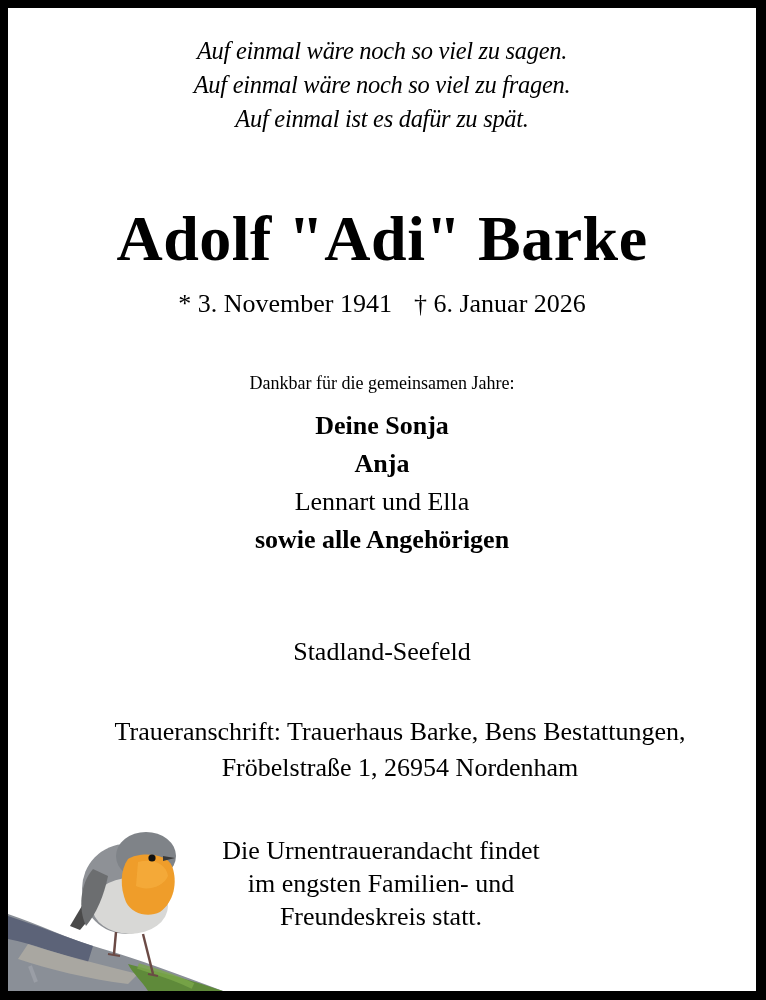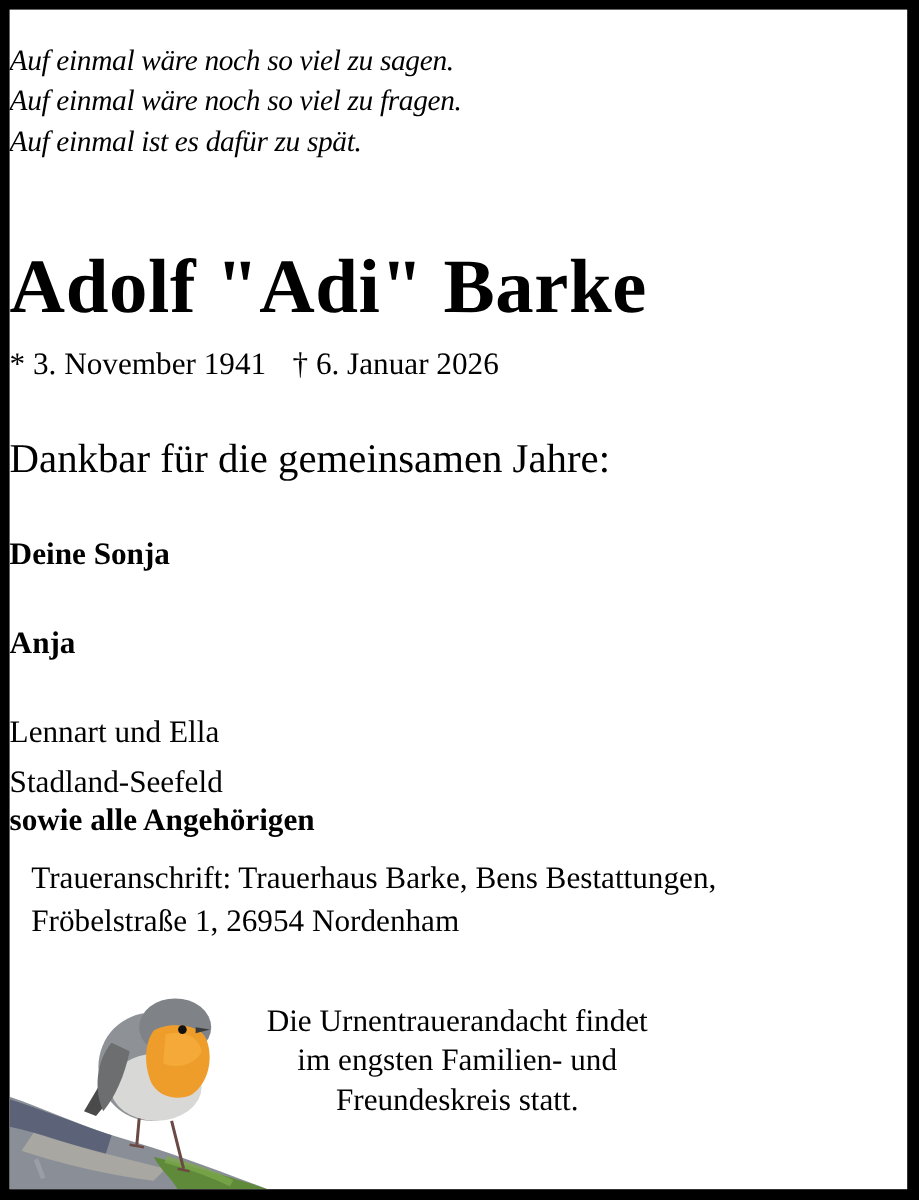--- a/index.html
+++ b/index.html
@@ -3,29 +3,29 @@
 <meta charset="utf-8">
 <style>
   html, body { margin: 0; padding: 0; }
   body { width: 766px; height: 1000px; background: #000; position: relative; overflow: hidden; }
   .card {
     position: absolute; left: 8px; top: 8px; width: 748px; height: 983px;
     background: #fff; color: #000;
     font-family: "Liberation Serif", "DejaVu Serif", serif;
     overflow: hidden;
   }
-  .center { position: absolute; left: 0; width: 748px; }
+  .center { position: absolute; left: 0; width: 748px; text-align: center; }
   .poem { top: 26px; font-style: italic; font-size: 24.5px; line-height: 34px; letter-spacing: -0.3px; }
   .poem div { white-space: nowrap; }
   .name { top: 196px; font-weight: bold; font-size: 64px; line-height: 70px; letter-spacing: 0.5px; white-space: nowrap; }
   .dates { top: 280px; font-size: 26px; line-height: 32px; white-space: nowrap; }
   .dates .gap { display: inline-block; width: 22px; }
-  .thanks { top: 358px; font-size: 34px; line-height: 34px; }
+  .thanks { top: 358px; font-size: 18px; line-height: 34px; }
   .family { top: 399px; font-size: 26px; line-height: 38px; }
-  .family div { white-space: nowrap; margin-top: 36px; }
+  .family div { white-space: nowrap; }
   .bold { font-weight: bold; }
   .place { top: 627px; font-size: 26px; line-height: 34px; }
   .address { top: 706px; font-size: 26px; line-height: 36px; margin-left: 18px; }
   .address div { white-space: nowrap; }
   .notice { position: absolute; left: 150px; width: 446px; top: 826px; text-align: center; font-size: 26px; line-height: 33px; }
   .notice div { white-space: nowrap; }
   .bird { position: absolute; left: 0; top: 806px; width: 240px; height: 177px; }
 </style>
 </head>
 <body>

